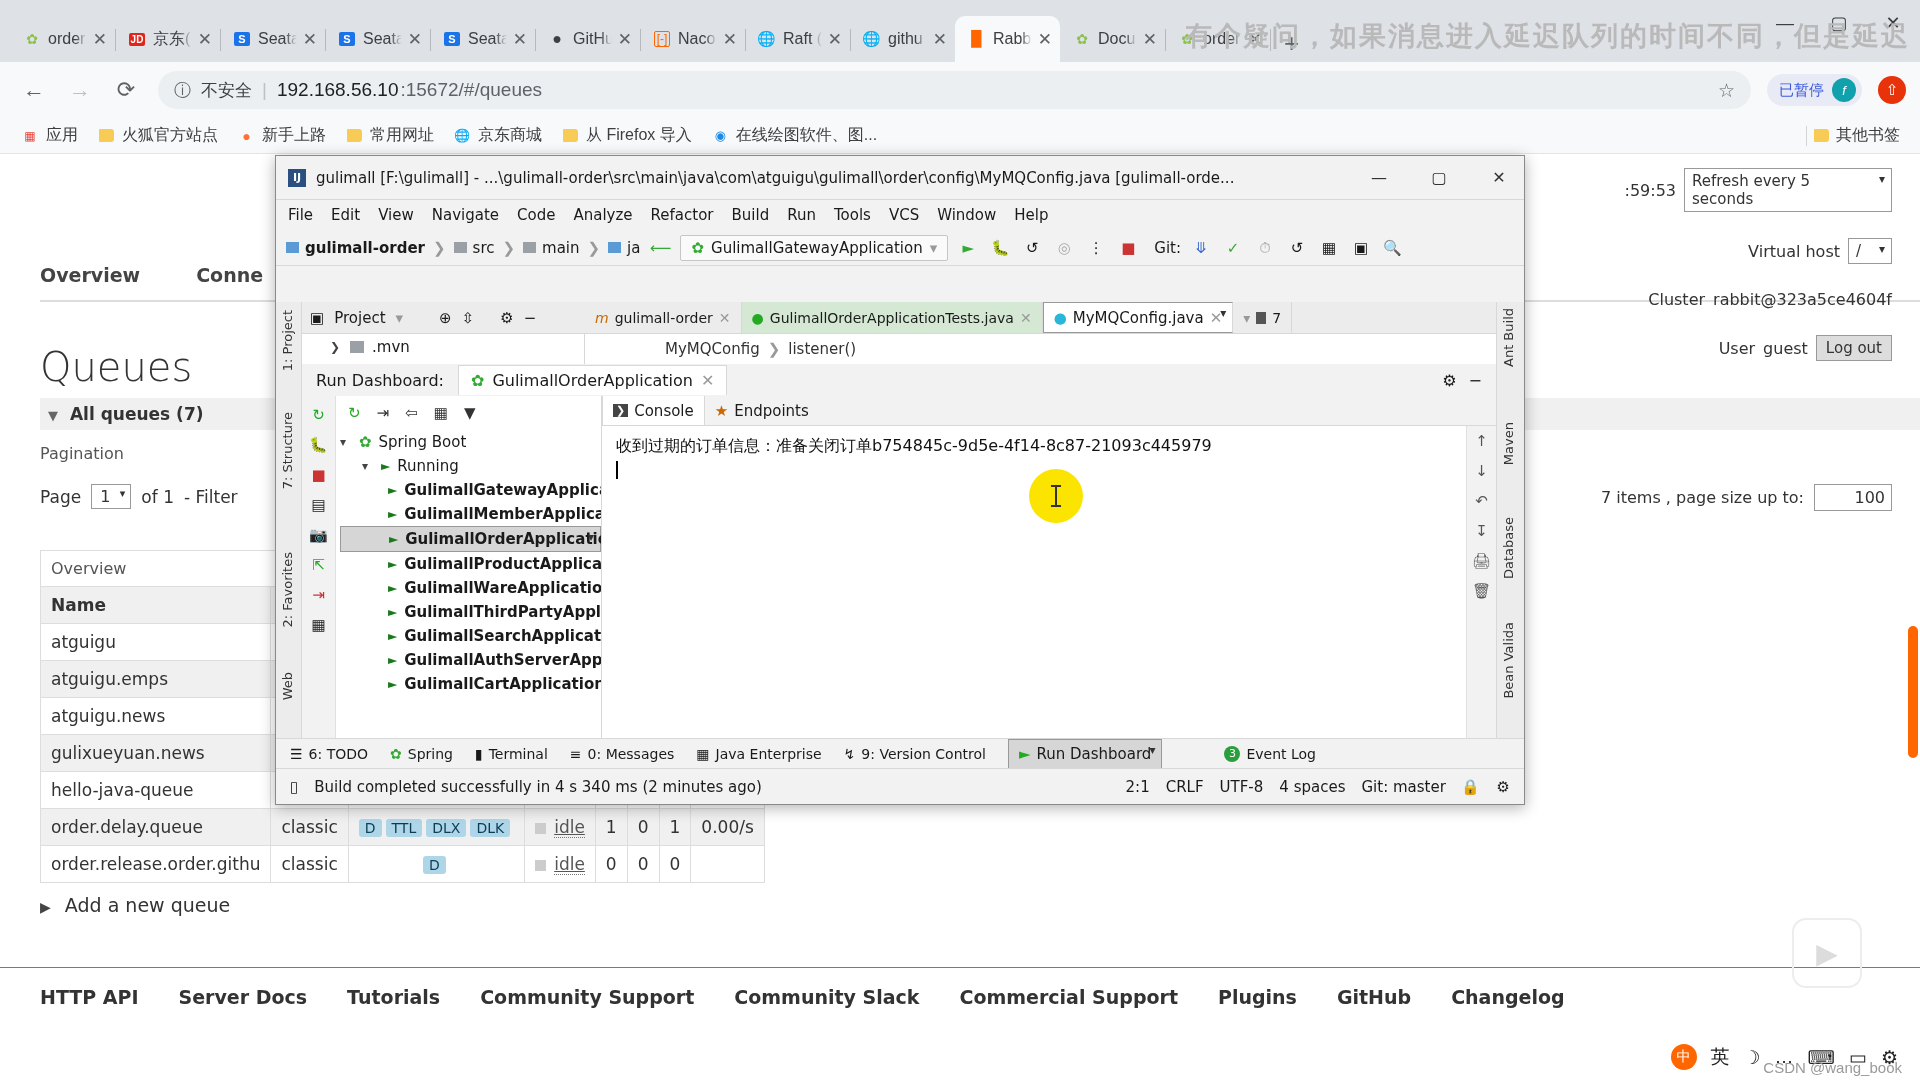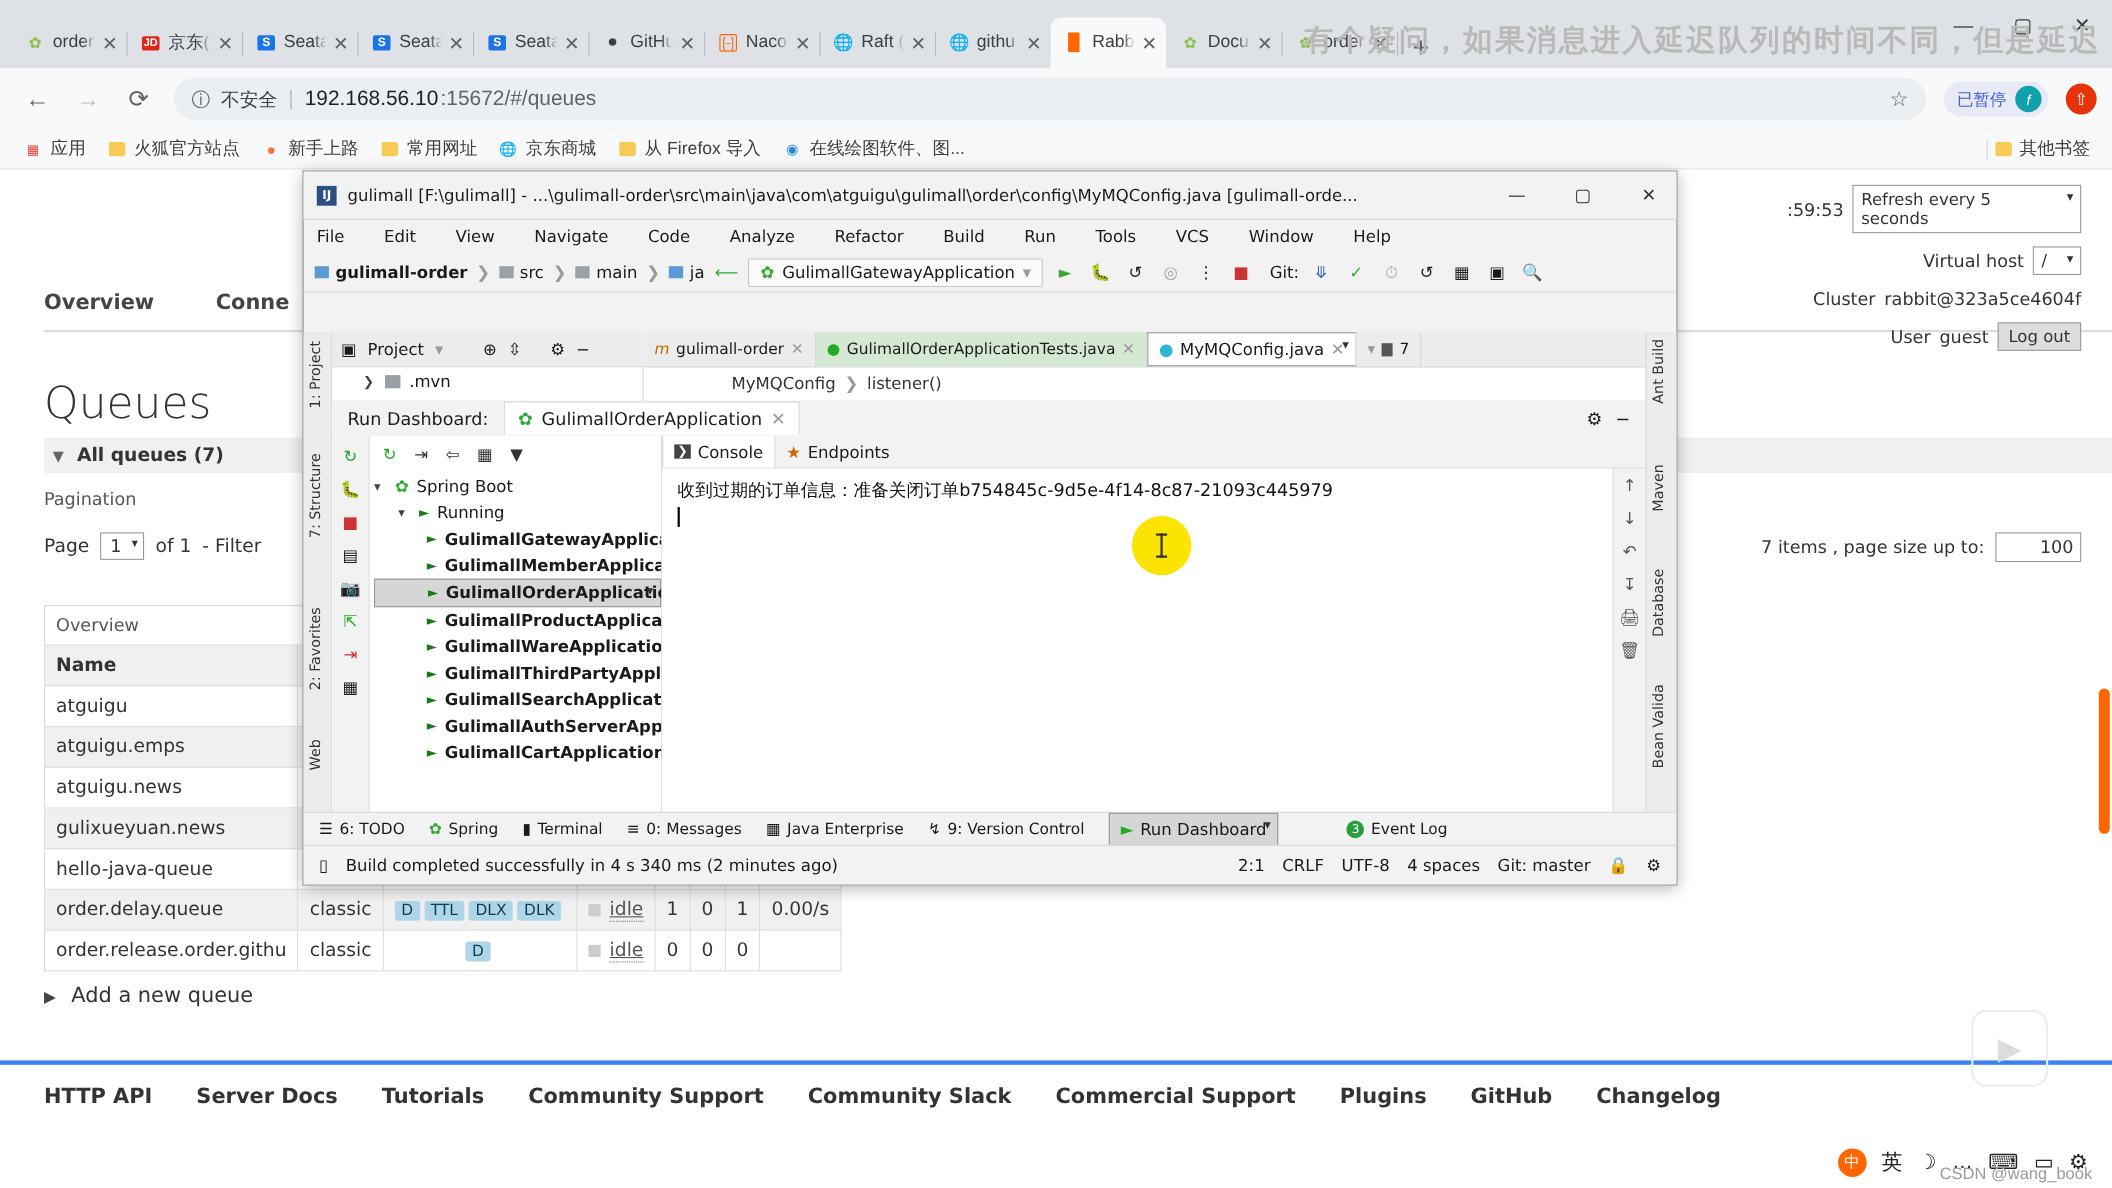--- a/index.html
+++ b/index.html
@@ -92,21 +92,21 @@
 
   .rmq-logo { position:absolute; left:40px; top:28px; font-size:44px; color:#f60; font-weight:400;
               letter-spacing:-1px; display:flex; align-items:center; gap:4px; }
   .rmq-mark { width:34px; height:34px; position:relative; }
 
   .rmq-nav { position:absolute; left:40px; top:110px; display:flex; gap:56px; font-size:19px;
              font-weight:bold; color:#444; }
   .rmq-navline { position:absolute; left:40px; top:146px; right:0; height:2px; background:#ddd; }
 
   .rmq-right { position:absolute; right:28px; top:14px; text-align:right; font-size:16px; color:#333; }
-  .rmq-right .rrow { display:flex; align-items:center; justify-content:flex-end; gap:8px; margin-bottom:12px; }
+  .rmq-right .rrow { display:flex; align-items:center; justify-content:flex-end; gap:8px; margin-bottom:26px; }
   .sel { border:1px solid #999; background:#fff; padding:3px 22px 3px 7px; position:relative; font-size:15px; }
   .sel:after { content:"▾"; position:absolute; right:6px; top:3px; font-size:12px; color:#333;}
   .logout { background:#ddd; border:1px solid #999; padding:3px 9px; font-size:15px; }
 
   .qtitle { position:absolute; left:40px; top:190px; font-size:40px; color:#333; font-weight:300; }
   .allq { position:absolute; left:40px; top:244px; right:0; background:#f0f0f0; padding:6px 0 6px 8px;
           font-size:17px; font-weight:bold; color:#333; }
   .allq .caret { color:#666; font-size:13px; margin-right:6px; }
   .pagination { position:absolute; left:40px; top:290px; font-size:16px; color:#555; }
   .pagerow { position:absolute; left:40px; top:330px; display:flex; align-items:center; gap:10px; font-size:17px; color:#333; }
@@ -122,36 +122,36 @@
   .qname { font-weight:bold; }
   .badge { display:inline-block; background:#afd5e8; color:#0b3d52; border-radius:3px;
            padding:1px 6px; font-size:14px; margin-right:4px; }
   .idle { border-bottom:1px dotted #777; color:#555;text-decoration:underline; }
   .greysq { display:inline-block; width:11px; height:11px; background:#ccc; margin-right:8px; vertical-align:-1px;}
   .num { text-align:right !important; }
 
   .addq { position:absolute; left:40px; top:740px; font-size:19px; font-weight:normal; color:#333; }
   .addq .caret { color:#444; font-size:14px; margin-right:8px; }
 
-  .footer { position:absolute; left:0; right:0; bottom:54px; border-top:4px solid #3b82f6; padding:18px 40px;
+  .footer { position:absolute; left:0; right:0; bottom:54px; border-top:1px solid #3b82f6; padding:18px 40px;
             display:flex; gap:40px; font-size:19px; font-weight:bold; color:#333; }
 
   
   #idea {
     position:absolute; left:275px; top:155px; width:1250px; height:650px;
     background:#f2f2f2; border:1px solid #8a8a8a; box-shadow:0 3px 14px rgba(0,0,0,.30);
     font-family:"DejaVu Sans", sans-serif; font-size:15px; color:#1a1a1a;
   }
   .idea-title { height:44px; display:flex; align-items:center; gap:10px; padding:0 0 0 12px;
                 background:#f2f2f2; border-bottom:1px solid #d8d8d8; }
   .idea-title .ic { width:18px; height:18px; background:#2b4f81; color:#fff; font-size:11px;
                     display:flex; align-items:center; justify-content:center; font-weight:bold; }
   .idea-title .txt { flex:1 1 auto; font-size:15px; white-space:nowrap; overflow:hidden; }
   .idea-title .wc { width:50px; text-align:center; font-size:16px; color:#333; }
-  .idea-menu { height:30px; display:flex; align-items:center; gap:36px; padding:0 12px; font-size:15px; }
+  .idea-menu { height:30px; display:flex; align-items:center; gap:18px; padding:0 12px; font-size:15px; }
   .idea-toolbar { height:36px; display:flex; align-items:center; gap:8px; padding:0 10px;
                   border-bottom:1px solid #d8d8d8; }
   .crumb { display:flex; align-items:center; gap:6px; font-size:15px; }
   .crumb .sq { width:13px; height:11px; background:#9aa0a6; display:inline-block; }
   .crumb .sq.b { background:#5b9bd5; }
   .chev { color:#999; }
   .runcfg { display:flex; align-items:center; gap:7px; border:1px solid #c6c6c6; background:#fafafa;
             padding:3px 10px; font-size:15px; border-radius:2px; }
   .tbic { width:24px; height:24px; display:flex; align-items:center; justify-content:center; font-size:15px; }
 

